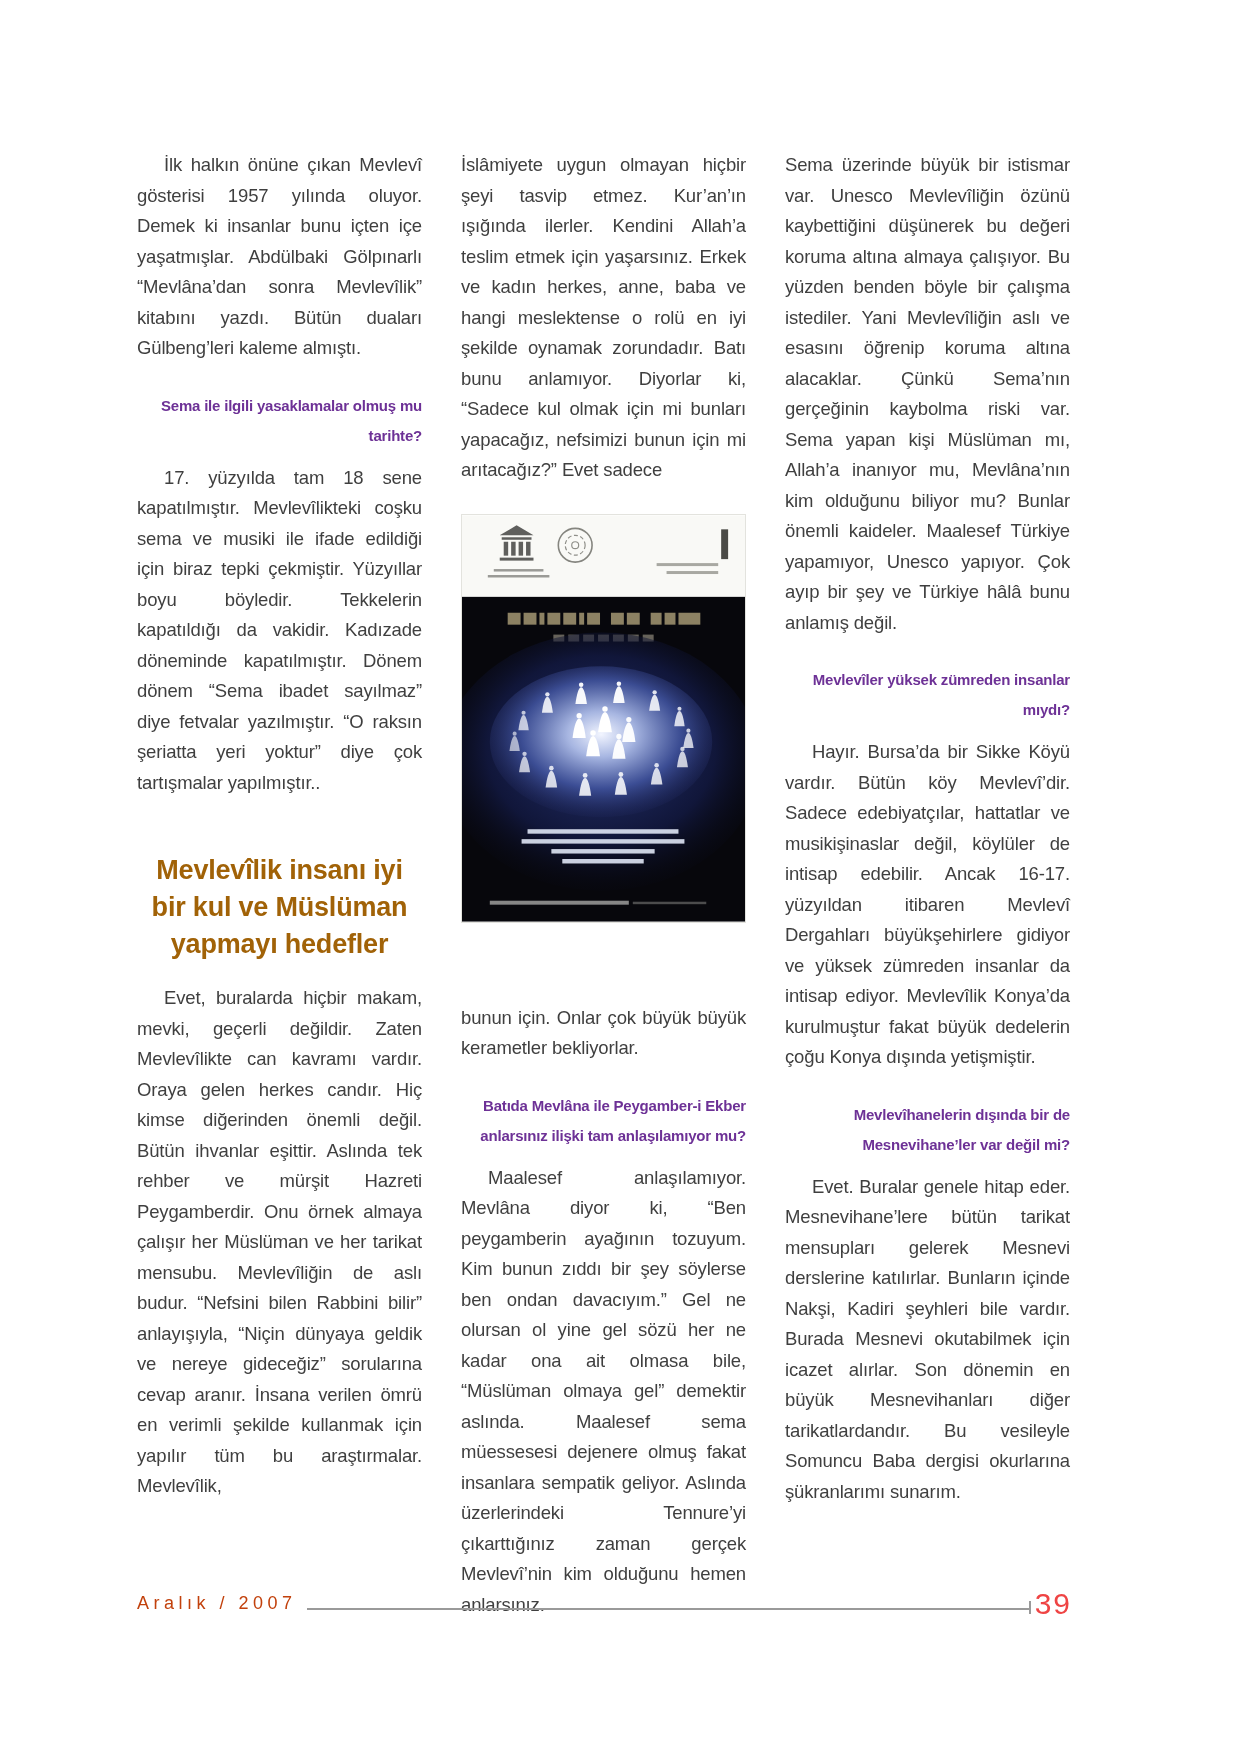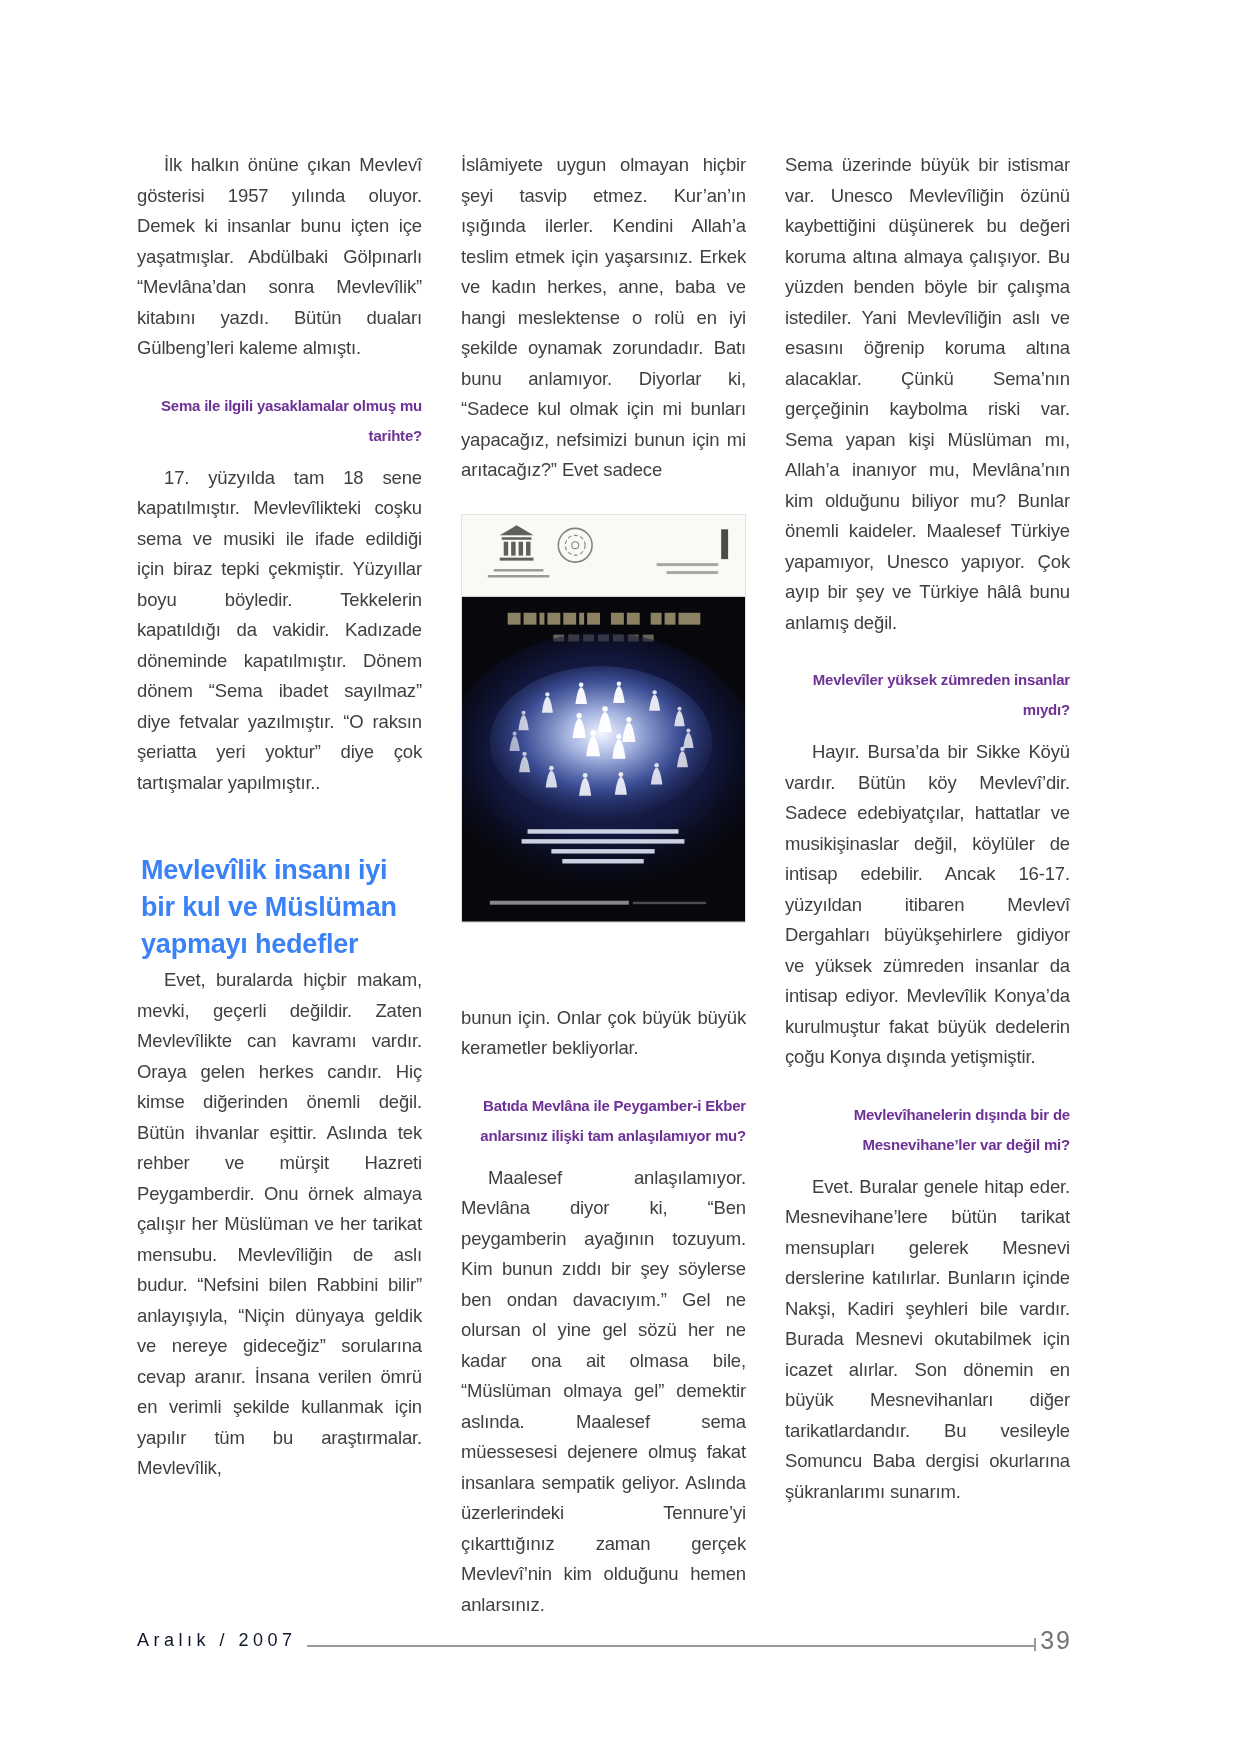--- a/index.html
+++ b/index.html
@@ -15,36 +15,36 @@
   .body {
     margin:0; font-size:18.5px; line-height:30.5px; letter-spacing:-0.15px;
     text-align:justify; color:#3f3f3f;
   }
   .indent {text-indent:27px;}
   .h-purple {
     margin:27px 0 12px; font-size:15px; line-height:30px; font-weight:bold;
     text-align:right; color:#6d3196; letter-spacing:-0.2px;
   }
   .h-red {
-    margin:54px 4px 2px; font-size:27px; line-height:37px; font-weight:bold;
-    color:#3b82f6; letter-spacing:-0.2px;
+    margin:54px 4px 20px; font-size:27px; line-height:37px; font-weight:bold;
+    text-align:center; color:#a16207; letter-spacing:-0.2px;
   }
   figure.poster {
     margin:28px 0 80px; width:285px; height:409px; padding:0;
     border:1px solid #e3e3de; box-sizing:border-box;
   }
   .poster svg {display:block; width:100%; height:100%;}
   .page-footer {
     position:absolute; left:137px; top:1592px; width:935px;
     display:flex; align-items:flex-end;
   }
-  .issue {color:#0f172a; font-size:18px; letter-spacing:4.5px; line-height:22px; white-space:nowrap;margin-top:37px;}
+  .issue {color:#c2410c; font-size:18px; letter-spacing:4.5px; line-height:22px; white-space:nowrap;}
   .rule {flex:1; border-bottom:2px solid #9a9a9a; margin:0 0 4px 10px; height:0;}
   .tick {width:2px; height:13px; background:#9a9a9a; margin:0 4px 0 0;}
-  .pageno {color:#737373; font-size:25px; letter-spacing:2px; line-height:21px;}
+  .pageno {color:#ef4444; font-size:30px; letter-spacing:2px; line-height:21px;}
 </style>
 </head>
 <body>
 
 <div class="page">
 
   <main class="columns">
 
     <section class="col">
       <p class="body indent">İlk halkın önüne çıkan Mevlevî gösterisi 1957 yılında oluyor. Demek ki insanlar bunu içten içe yaşatmışlar. Abdülbaki Gölpınarlı “Mevlâna’dan sonra Mevlevîlik” kitabını yazdı. Bütün duaları Gülbeng’leri kaleme almıştı.</p>

